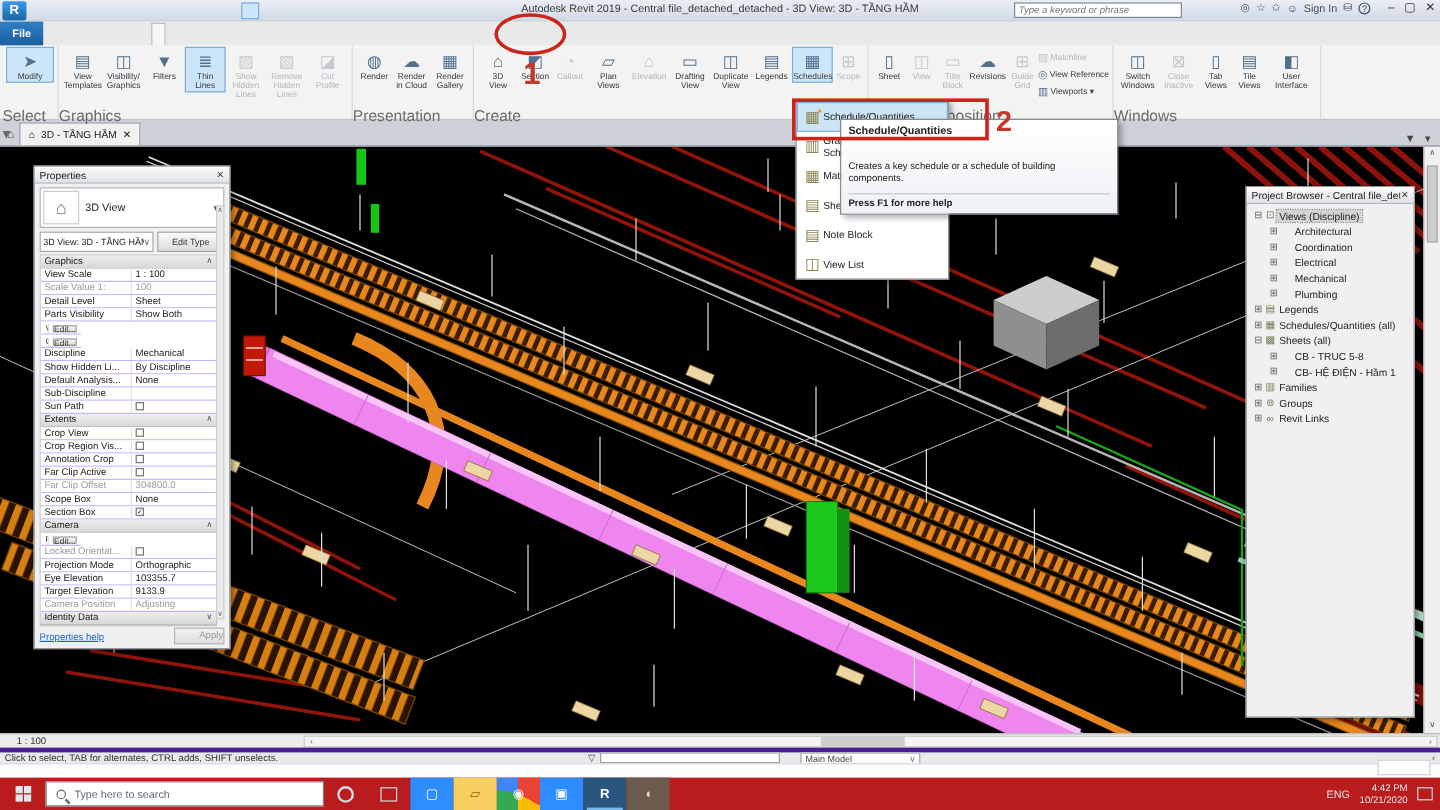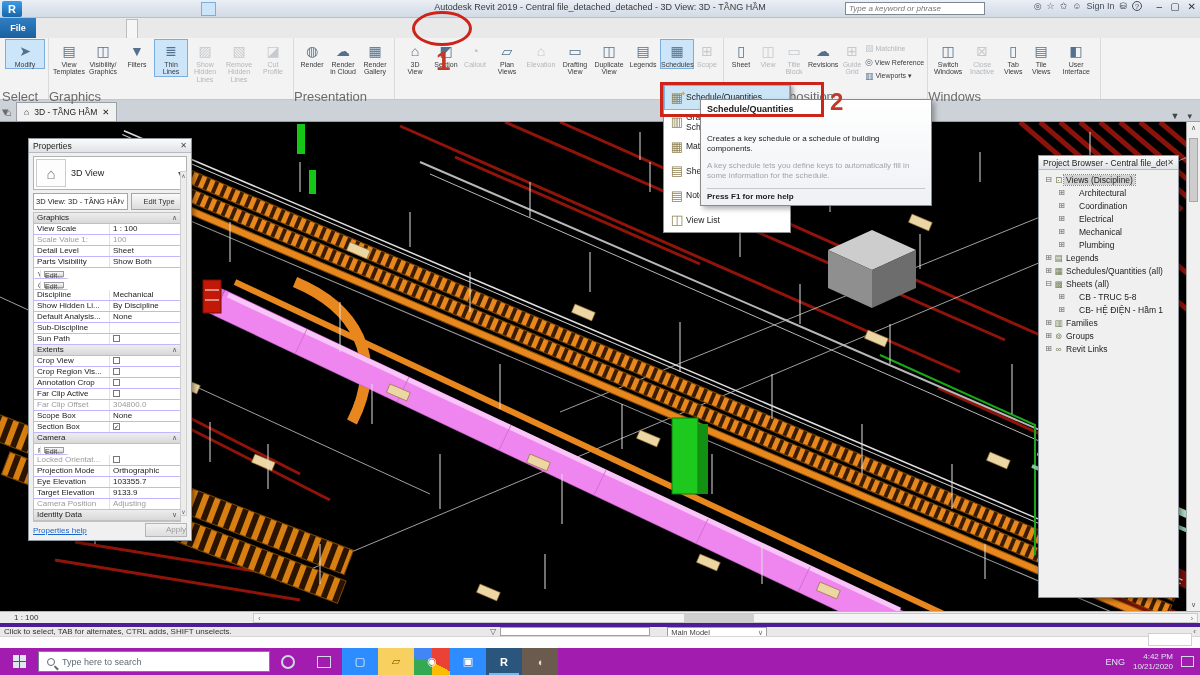--- a/index.html
+++ b/index.html
@@ -119,21 +119,21 @@
   .smid{position:absolute;left:490px;display:flex;align-items:center;gap:4px;}
   .sinput{width:150px;height:9px;border:1px solid #a0a0a0;background:#fff;}
   .si{font-size:8px;color:#556;}
   .mmodel{width:100px;height:10px;border:1px solid #a0a0a0;background:#fff;font-size:7.5px;line-height:9px;padding:0 3px;color:#444;display:flex;}
   .mmodel .dd{margin-left:auto;color:#777;}
   .sright{position:absolute;right:34px;display:flex;align-items:center;gap:5px;font-size:8px;}
   .whitegap{left:0;top:636px;width:1200px;height:12px;background:#fdfdfd;border-top:1px solid #d6d6d6;z-index:5;}
   .minibox{left:1148px;top:633px;width:44px;height:13px;background:#fff;border:1px solid #cfcfcf;z-index:6;}
 
   
-  .taskbar{left:0;top:648px;width:1200px;height:27px;background:#a21caf;display:flex;align-items:center;color:#dfe6ee;z-index:5;}
+  .taskbar{left:0;top:648px;width:1200px;height:27px;background:#b91c1c;display:flex;align-items:center;color:#dfe6ee;z-index:5;}
   .startbtn{width:38px;height:27px;display:flex;align-items:center;justify-content:center;}
   .winlogo{display:grid;grid-template-columns:6px 6px;grid-template-rows:6px 6px;gap:1px;}
   .winlogo span{background:#dfe6ee;}
   .tsearch{width:232px;height:21px;background:#fff;border:1px solid #7a828c;color:#5f6a75;font-size:9px;display:flex;align-items:center;gap:7px;padding-left:8px;}
   .mag{width:8px;height:8px;border:1.5px solid #5f6a75;border-radius:50%;position:relative;flex:0 0 8px;}
   .mag::after{content:"";position:absolute;width:5px;height:1.5px;background:#5f6a75;transform:rotate(45deg);left:6px;top:8px;}
   .tbi{width:36px;height:27px;display:flex;align-items:center;justify-content:center;position:relative;}
   .tbi .app{width:20px;height:20px;border-radius:4px;display:flex;align-items:center;justify-content:center;font-size:11px;font-weight:bold;}
   .tbi.active{background:rgba(255,255,255,.14);}
   .tbi.active::after{content:"";position:absolute;left:3px;right:3px;bottom:0;height:2px;background:#76b9ed;}
@@ -259,20 +259,21 @@
           <div class="btn"><span class="ic">▭</span><span>Drafting
 View</span></div>
           <div class="btn"><span class="ic">◫</span><span>Duplicate
 View</span></div>
           <div class="btn"><span class="ic">▤</span><span>Legends</span></div>
           <div class="btn hl"><span class="ic">▦</span><span>Schedules</span></div>
           <div class="btn dis" style="width: 26px;"><span class="ic">⊞</span><span>Scope</span></div>
         </div>
         <div class="smallcol"></div>
       </div>
+      <div class="plabel">Create</div>
     </div>
     <div class="rpanel">
       <div style="display:flex;">
         <div class="pbtns">
           <div class="btn" style="width: 28px;"><span class="ic">▯</span><span>Sheet</span></div>
           <div class="btn dis" style="width: 26px;"><span class="ic">◫</span><span>View</span></div>
           <div class="btn dis" style="width: 26px;"><span class="ic">▭</span><span>Title
 Block</span></div>
           <div class="btn" style="width: 32px;"><span class="ic">☁</span><span>Revisions</span></div>
           <div class="btn dis" style="width: 26px;"><span class="ic">⊞</span><span>Guide
@@ -794,21 +795,20 @@
     </div>
     <div class="menu-item">
       <span class="mic">◫</span>
       <span>View List</span>
     </div>
 </div>
 
 <div class="abs tooltip">
   <div class="tt-title">Schedule/Quantities</div>
   <div class="tt-desc">Creates a key schedule or a schedule of building components.</div>
-  <div class="tt-gray">A key schedule lets you define keys to automatically fill in some information for the schedule.</div>
   <div class="tt-help">Press F1 for more help</div>
 </div>
 
 <div class="abs ann ann-ellipse"></div>
 <div class="abs ann ann-1">1</div>
 <div class="abs ann ann-rect"></div>
 <div class="abs ann ann-2">2</div>
 
 <div class="abs vcb">
   <span class="scale">1 : 100</span>

